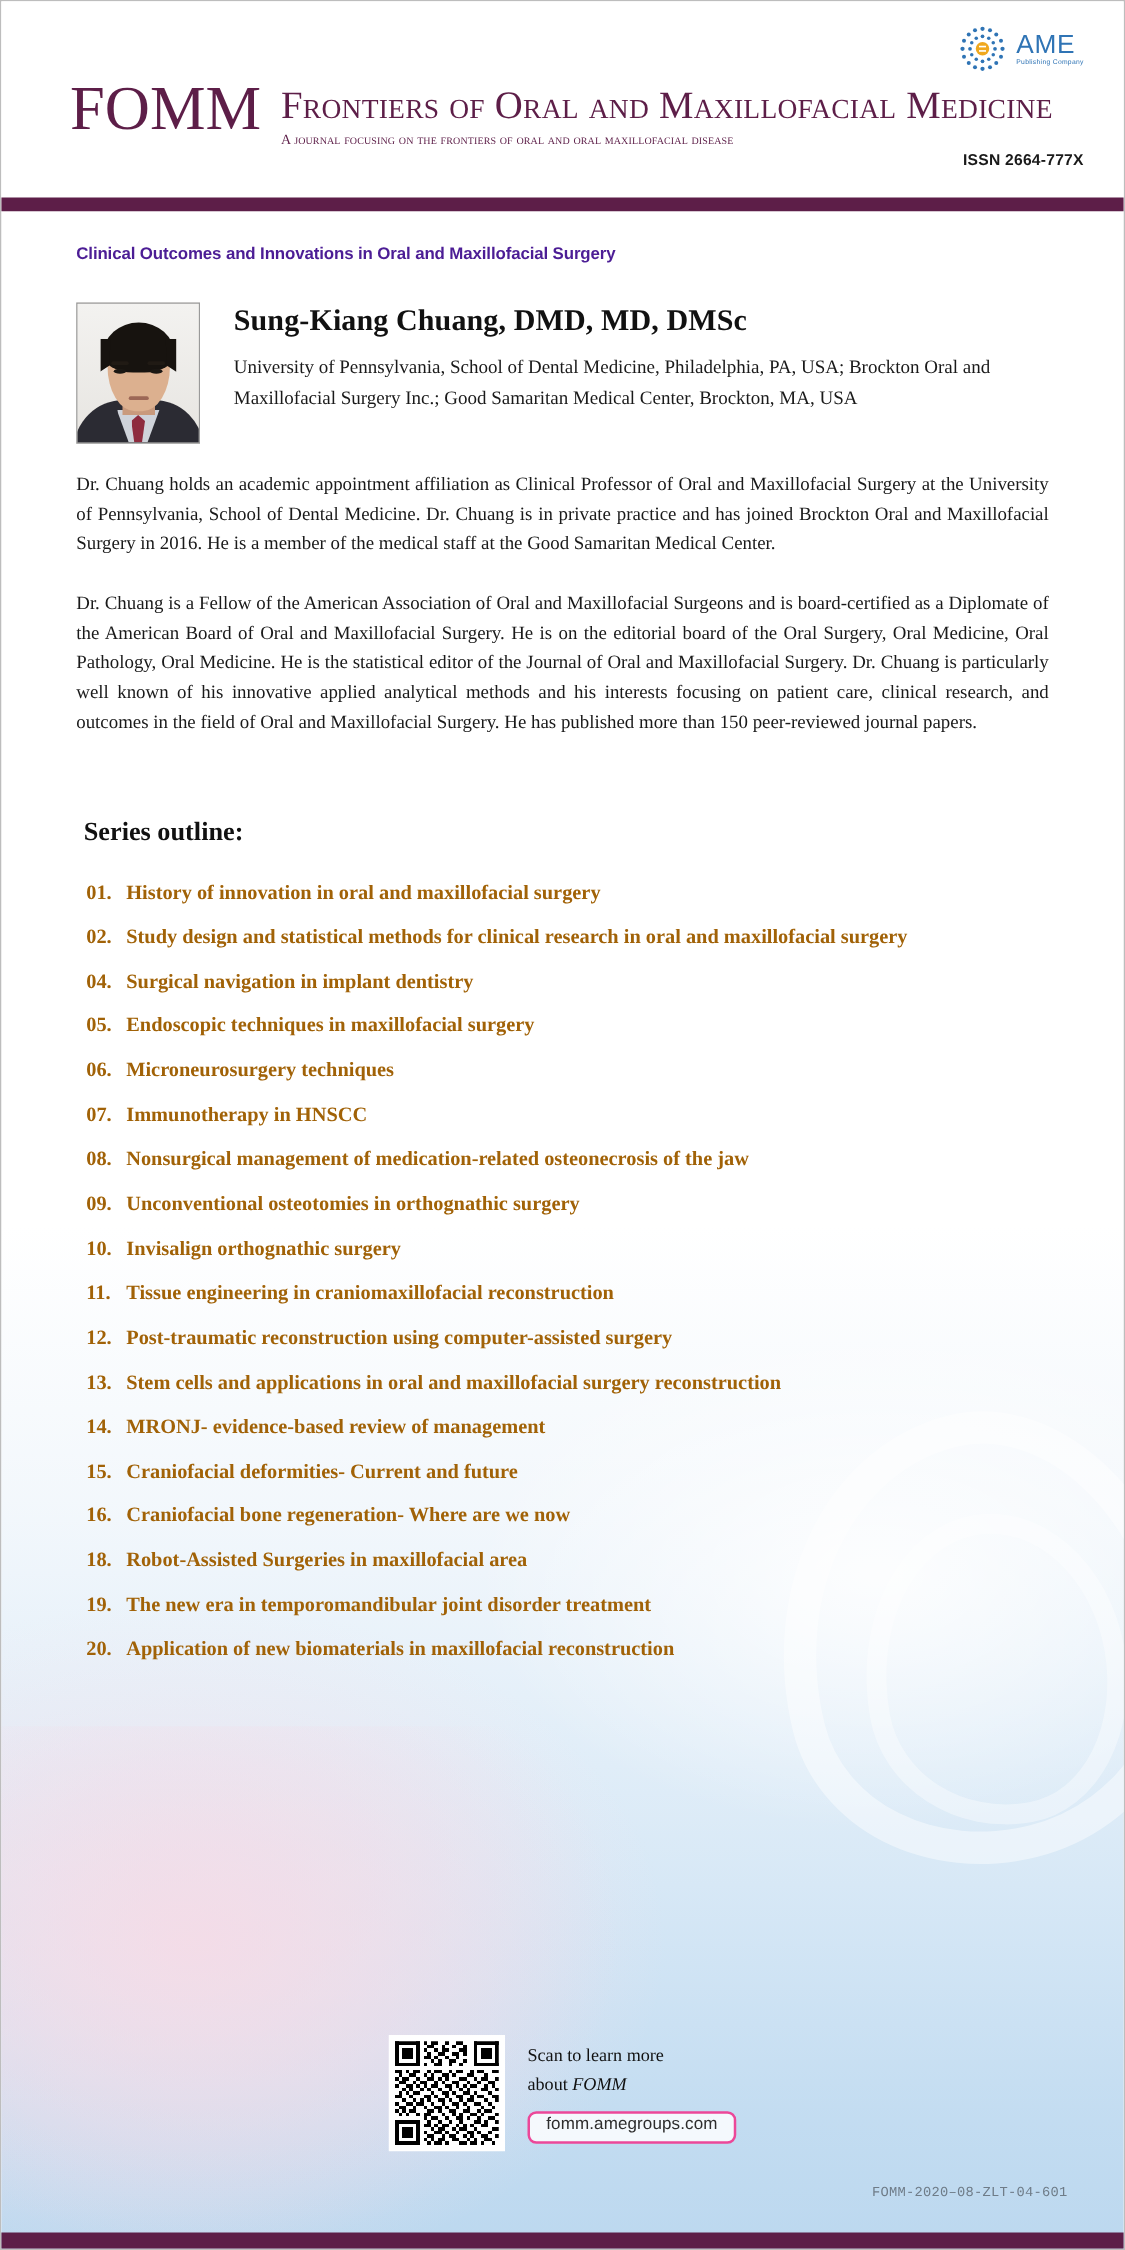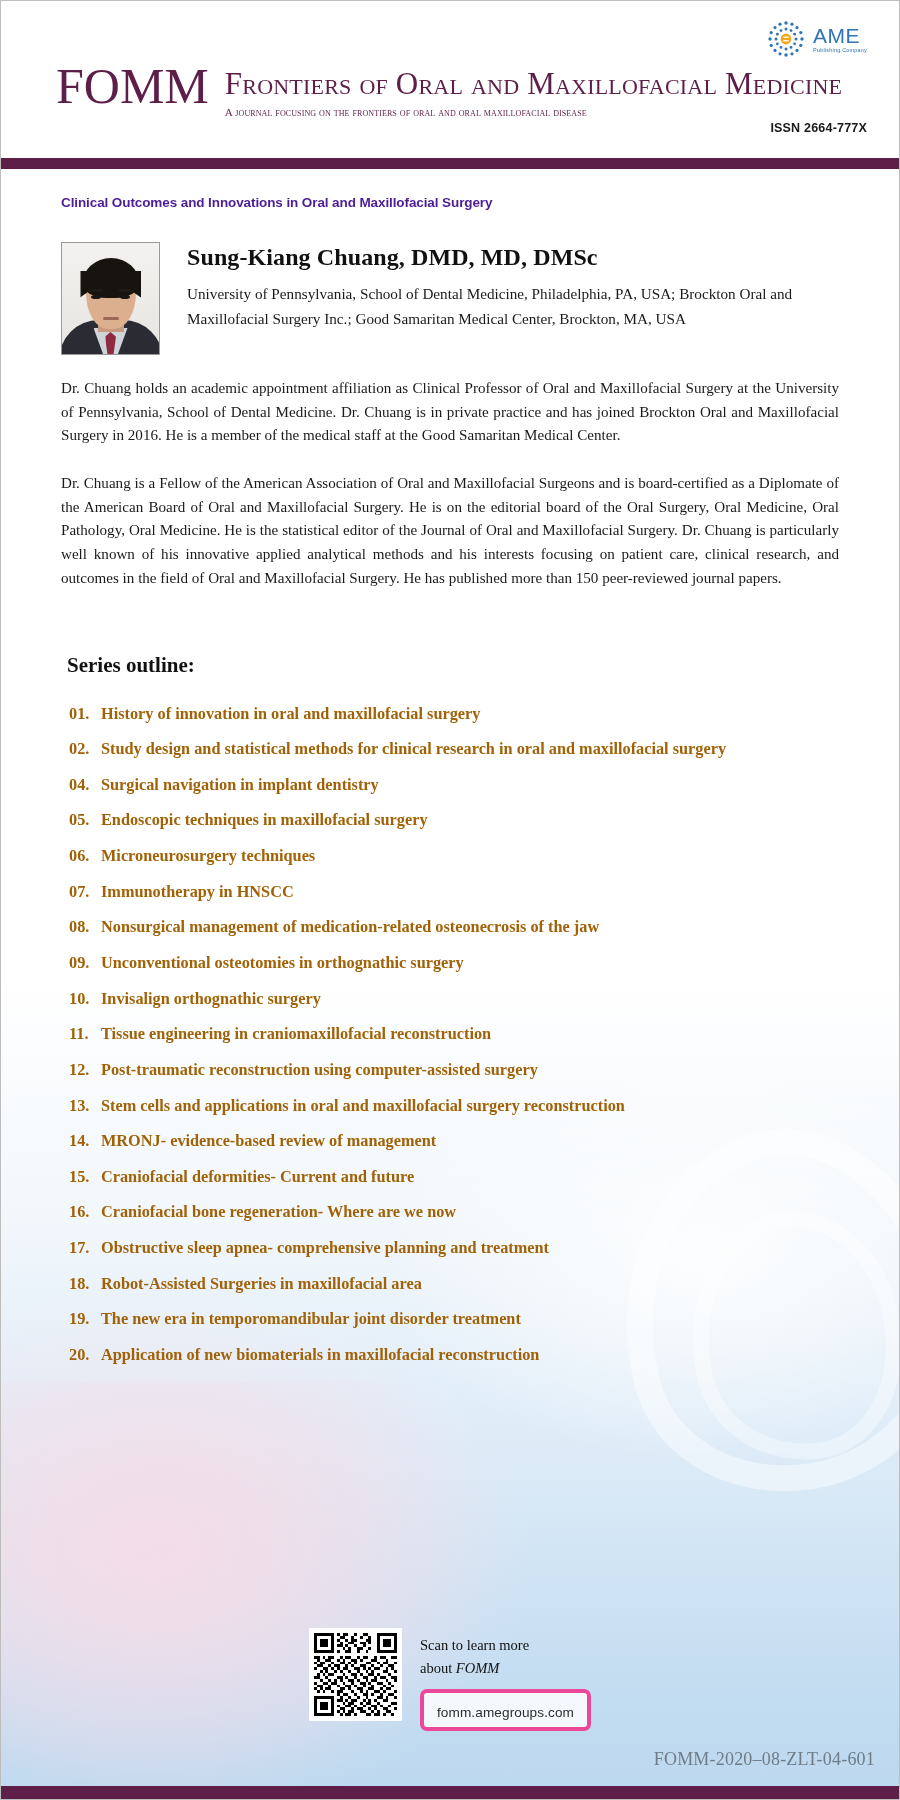--- a/index.html
+++ b/index.html
@@ -206,31 +206,31 @@
   }
   .qr-code { width: 93px; height: 93px; background: #fff; padding: 5px; }
   .qr-right { padding-top: 6px; }
   .qr-line {
     font-family: "Liberation Serif", serif;
     font-size: 14.5px; color: #111; line-height: 1.58;
   }
   .qr-line em { font-style: italic; }
   .url-pill {
     display: inline-block; margin-top: 9px;
-    border: 4px solid #ec4899; border-radius: 7px;
+    border: 2px solid #ec4899; border-radius: 7px;
     background: rgba(255,255,255,0.82);
-    padding: 12px 13px 7px;
+    padding: 0 13px 7px;
     font-family: "Liberation Sans", sans-serif;
     font-size: 13.6px; color: #2d2d2d; letter-spacing: .1px;
   }
 
   .doc-code {
-    position: absolute; right: 24px; top: 1748px; z-index: 2;
-    font-family: Liberation Serif, serif;
-    font-size: 18px; color: #6f7c88; letter-spacing: .2px;
+    position: absolute; right: 45px; top: 1748px; z-index: 2;
+    font-family: Liberation Mono, monospace;
+    font-size: 11px; color: #6f7c88; letter-spacing: .2px;
   }
   .bottom-rule { position: absolute; left: 0; right: 0; bottom: 0; height: 13px; background: #5d1e48; z-index: 3; }
 </style>
 </head>
 <body>
 
 <div class="page">
 
   <div class="bg-gradient"></div>
   <div class="bg-swirl"></div>
@@ -377,24 +377,20 @@
           <span class="num">14.</span>
           <span class="txt">MRONJ- evidence-based review of management</span>
         </li>
       <li>
           <span class="num">15.</span>
           <span class="txt">Craniofacial deformities- Current and future</span>
         </li>
       <li>
           <span class="num">16.</span>
           <span class="txt">Craniofacial bone regeneration- Where are we now</span>
-        </li>
-      <li>
-          <span class="num">17.</span>
-          <span class="txt">Obstructive sleep apnea- comprehensive planning and treatment</span>
         </li>
       <li>
           <span class="num">18.</span>
           <span class="txt">Robot-Assisted Surgeries in maxillofacial area</span>
         </li>
       <li>
           <span class="num">19.</span>
           <span class="txt">The new era in temporomandibular joint disorder treatment</span>
         </li>
       <li>

